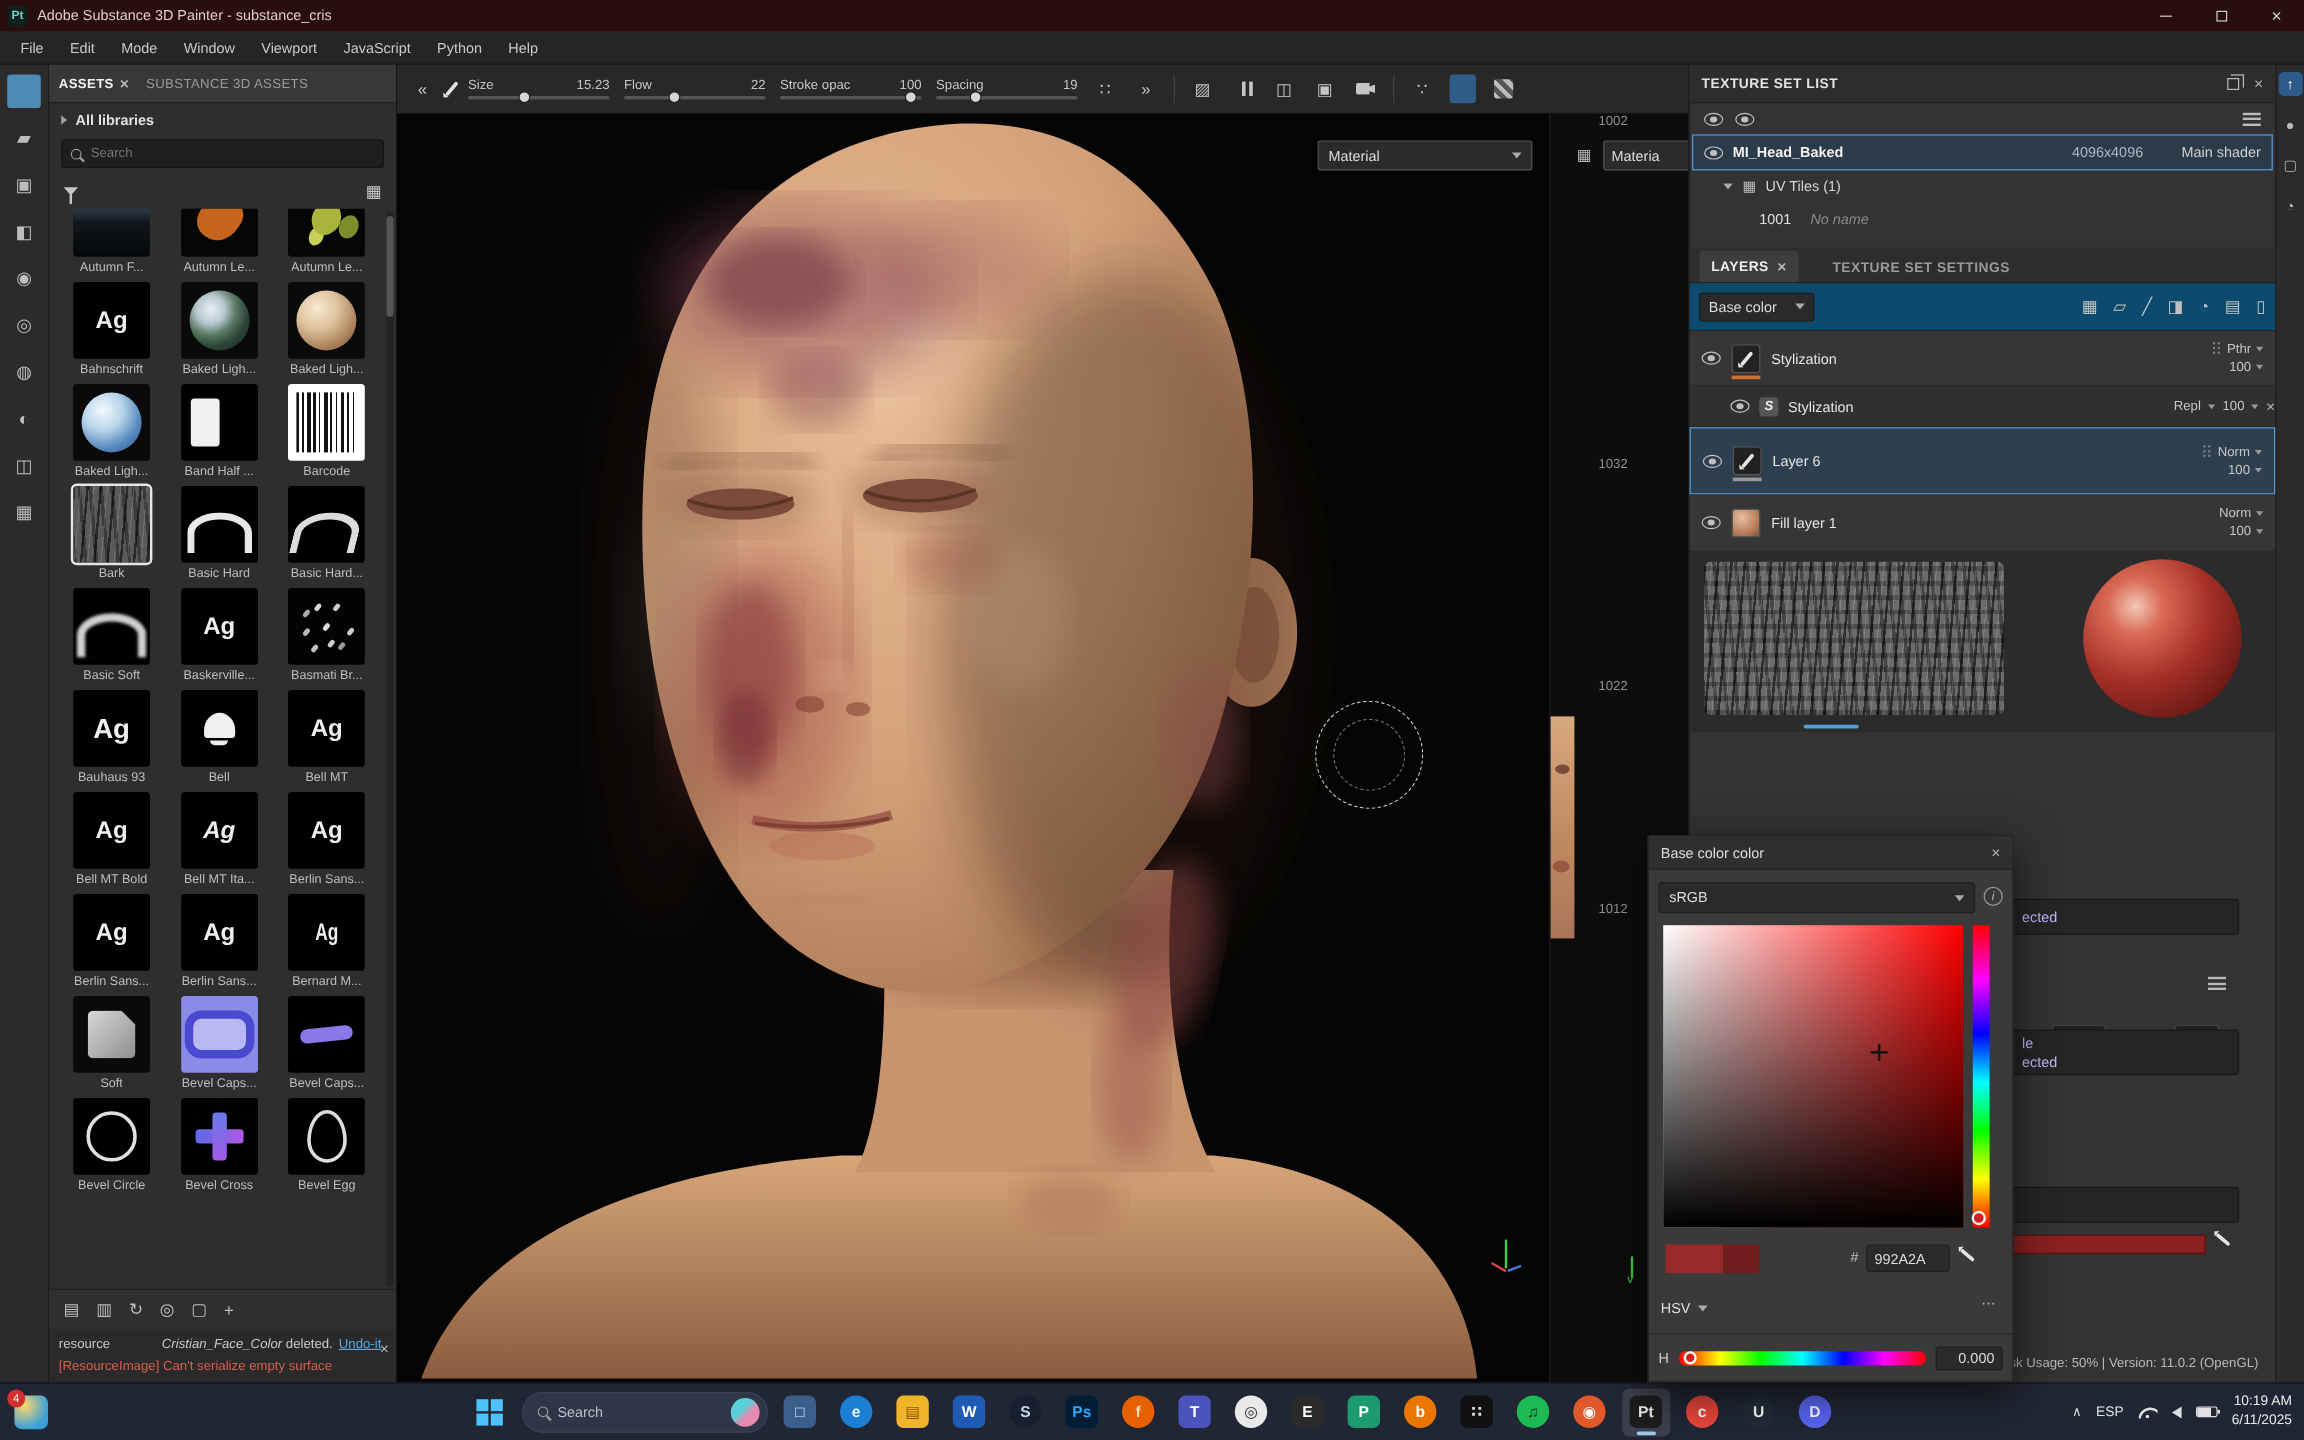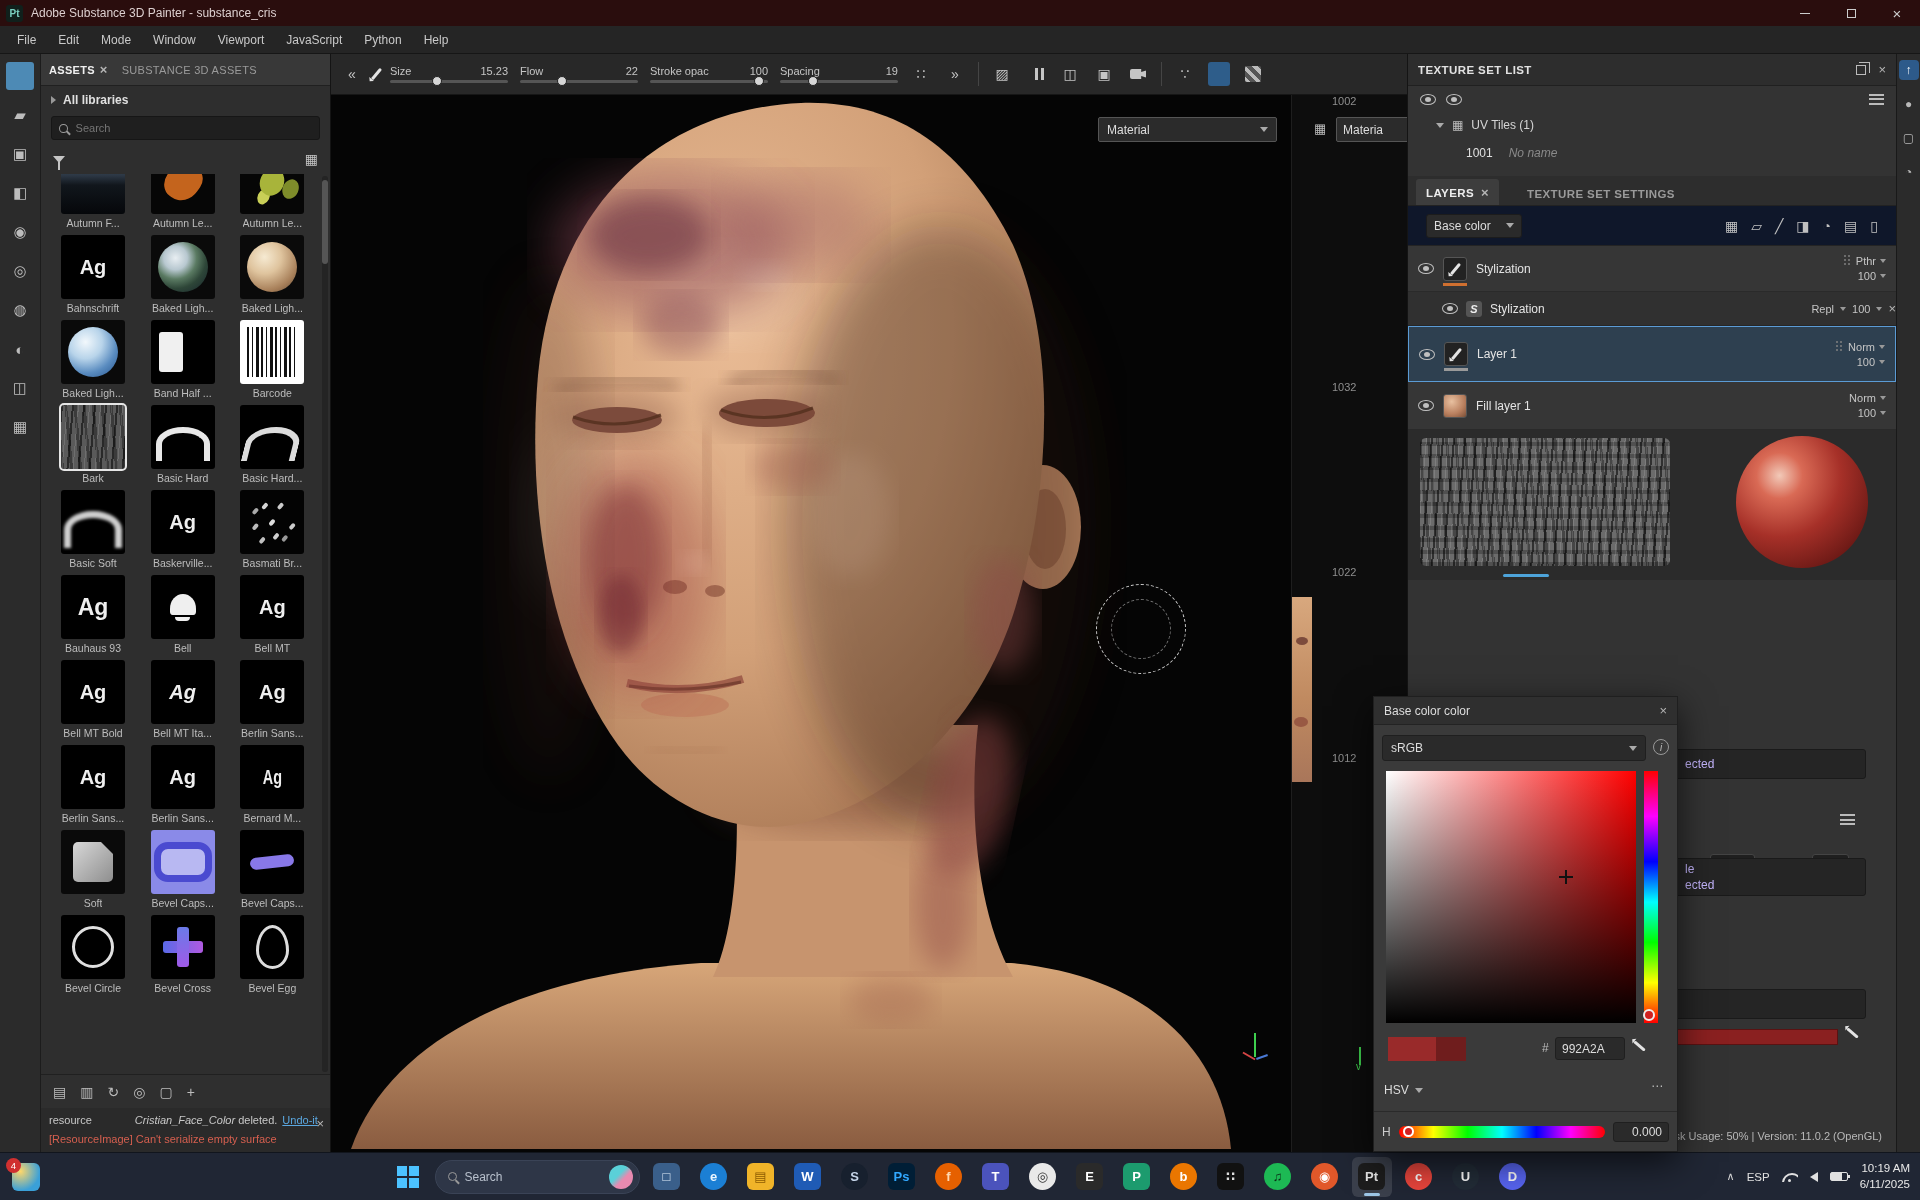--- a/index.html
+++ b/index.html
@@ -195,21 +195,21 @@
   .set-res{color:#aeb8c2;margin-left:auto;}
   .set-shader{color:#cfcfcf;margin-left:24px;}
   .uvtiles-row{height:26px;display:flex;align-items:center;gap:8px;padding-left:28px;color:#d5d5d5;}
   .tile-row{height:30px;display:flex;align-items:center;gap:16px;padding-left:58px;}
   .tile-id{color:#e0e0e0;}
   .tile-name{color:#8a8a8a;font-style:italic;}
   .l-tabs{height:30px;display:flex;align-items:flex-end;padding:0 8px;gap:18px;border-bottom:1px solid #222;margin-top:8px;background:#2d2d2d;}
   .l-tab{font-size:11.5px;font-weight:bold;letter-spacing:.4px;color:#ededed;background:#3d3d3d;padding:6px 10px 5px;
          border-radius:3px 3px 0 0;display:flex;align-items:center;gap:7px;}
   .l-tab.dim{background:transparent;color:#9a9a9a;font-weight:bold;}
-  .chan-row{height:40px;display:flex;align-items:center;padding:0 18px;gap:8px;background:#0f172a;border-bottom:1px solid #242424;}
+  .chan-row{height:40px;display:flex;align-items:center;padding:0 8px;gap:8px;background:#0c4a6e;border-bottom:1px solid #242424;}
   .chan-dd{width:96px;height:24px;background:#2a2a2a;border:1px solid #1c1c1c;border-radius:3px;display:flex;
            align-items:center;padding:0 7px;color:#ddd;}
   .chan-icons{margin-left:auto;display:flex;gap:13px;}
   .ci{color:#c0c0c0;font-size:14px;}
   .layer{display:flex;align-items:center;gap:9px;padding:0 10px;background:#363636;border-bottom:1px solid #2a2a2a;}
   .layer.sel{border:1px solid #5b9bd5;background:#2e4050;}
   .l-thumb{width:24px;height:24px;background:#222;border:1px solid #555;border-radius:3px;display:flex;align-items:center;
            justify-content:center;position:relative;flex:none;}
   .l-bar{position:absolute;left:-1px;bottom:-6px;width:24px;height:3px;}
   .l-name{color:#e4e4e4;}
@@ -777,20 +777,26 @@
         <span class="rp-hicons">
           <span class="restore-ico" data-name="detach-panel-icon"></span>
           <span class="x-ico" data-name="close-panel-icon"></span>
         </span>
       </div>
       <div class="iconrow" data-name="texture-set-toolbar">
         <span class="eye" data-name="visibility-eye-icon"></span>
         <span class="eye" data-name="visibility-all-eye-icon"></span>
         <span class="hamb" data-name="panel-menu-icon"></span>
       </div>
+      <div class="set-row" data-name="texture-set-row">
+        <span class="eye" data-name="texture-set-eye-icon"></span>
+        <span class="set-name" data-name="texture-set-name">MI_Head_Baked</span>
+        <span class="set-res" data-name="texture-set-resolution">4096x4096</span>
+        <span class="set-shader" data-name="texture-set-shader">Main shader</span>
+      </div>
       <div class="uvtiles-row" data-name="uv-tiles-row">
         <span class="chv-d" style="margin:0" data-name="chevron-down-icon"></span>
         <span style="color:#bbb;font-size:12px" data-name="tiles-grid-icon">▦</span>
         <span data-name="uv-tiles-label">UV Tiles (1)</span>
       </div>
       <div class="tile-row" data-name="uv-tile-row">
         <span class="tile-id" data-name="tile-id">1001</span>
         <span class="tile-name" data-name="tile-name">No name</span>
       </div>
 
@@ -847,21 +853,21 @@
             <span class="chv-s" data-name="chevron-down-icon"></span>
           <span class="x-ico" data-name="remove-effect-icon"></span>
         </span>
       </div>
       <div class="layer sel" style="height:56px" data-name="layer-row-selected">
         <span class="eye" data-name="layer-eye-icon"></span>
         <span class="l-thumb" data-name="layer-thumbnail">
             <span class="pen"></span>
             <span class="l-bar" style="background:#9a9a9a"></span>
           </span>
-        <span class="l-name" data-name="layer-name">Layer 1</span>
+        <span class="l-name" data-name="layer-name">Layer 6</span>
         <span class="blend-col">
           <span class="blend-line">
               <span class="dots" data-name="drag-handle-icon"></span>
               <span data-name="blend-mode">Norm</span>
               <span class="chv-s" data-name="chevron-down-icon"></span>
             </span>
           <span class="blend-line">
               <span data-name="layer-opacity">100</span>
               <span class="chv-s" data-name="chevron-down-icon"></span>
             </span>

